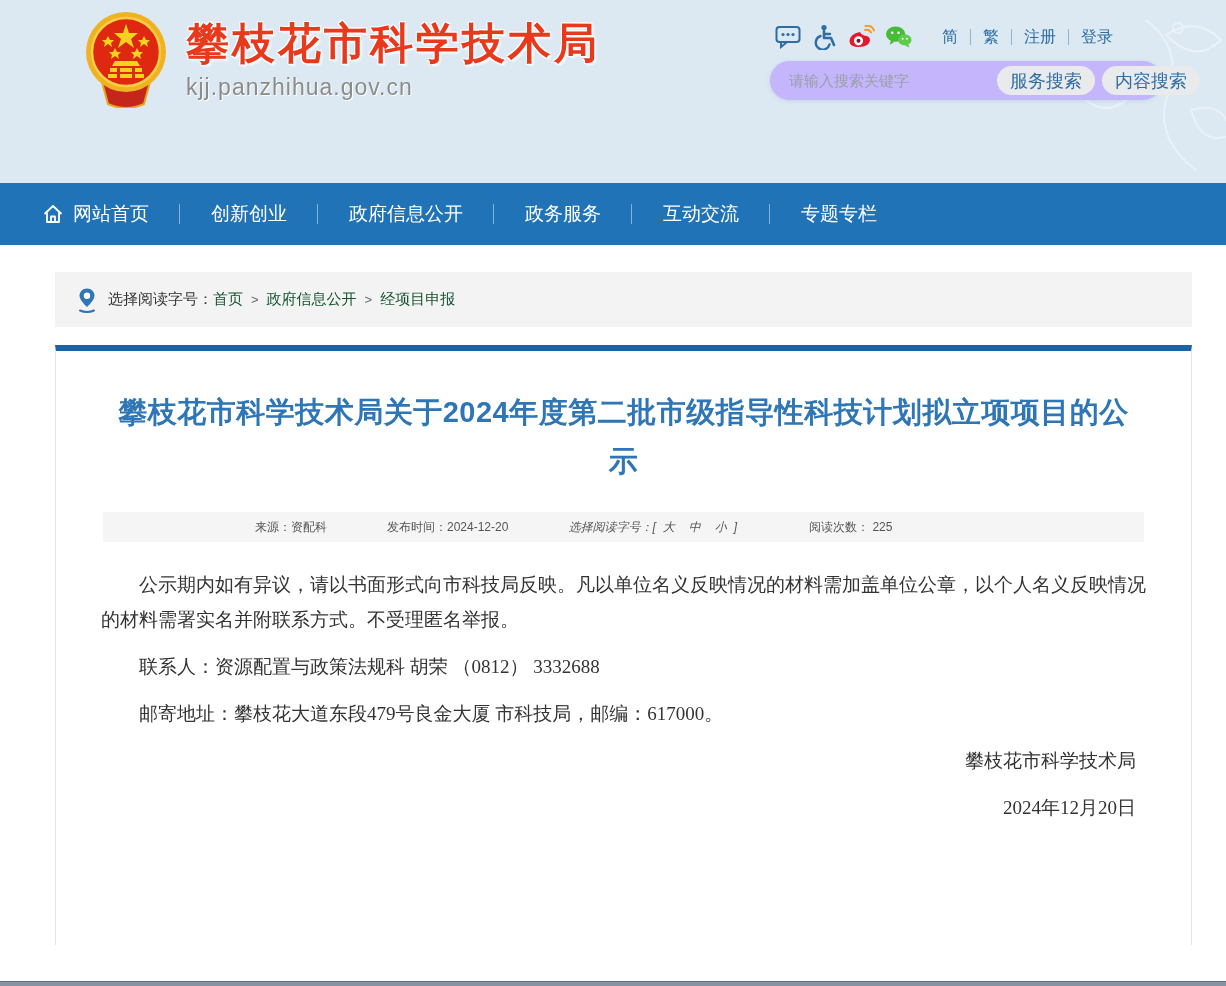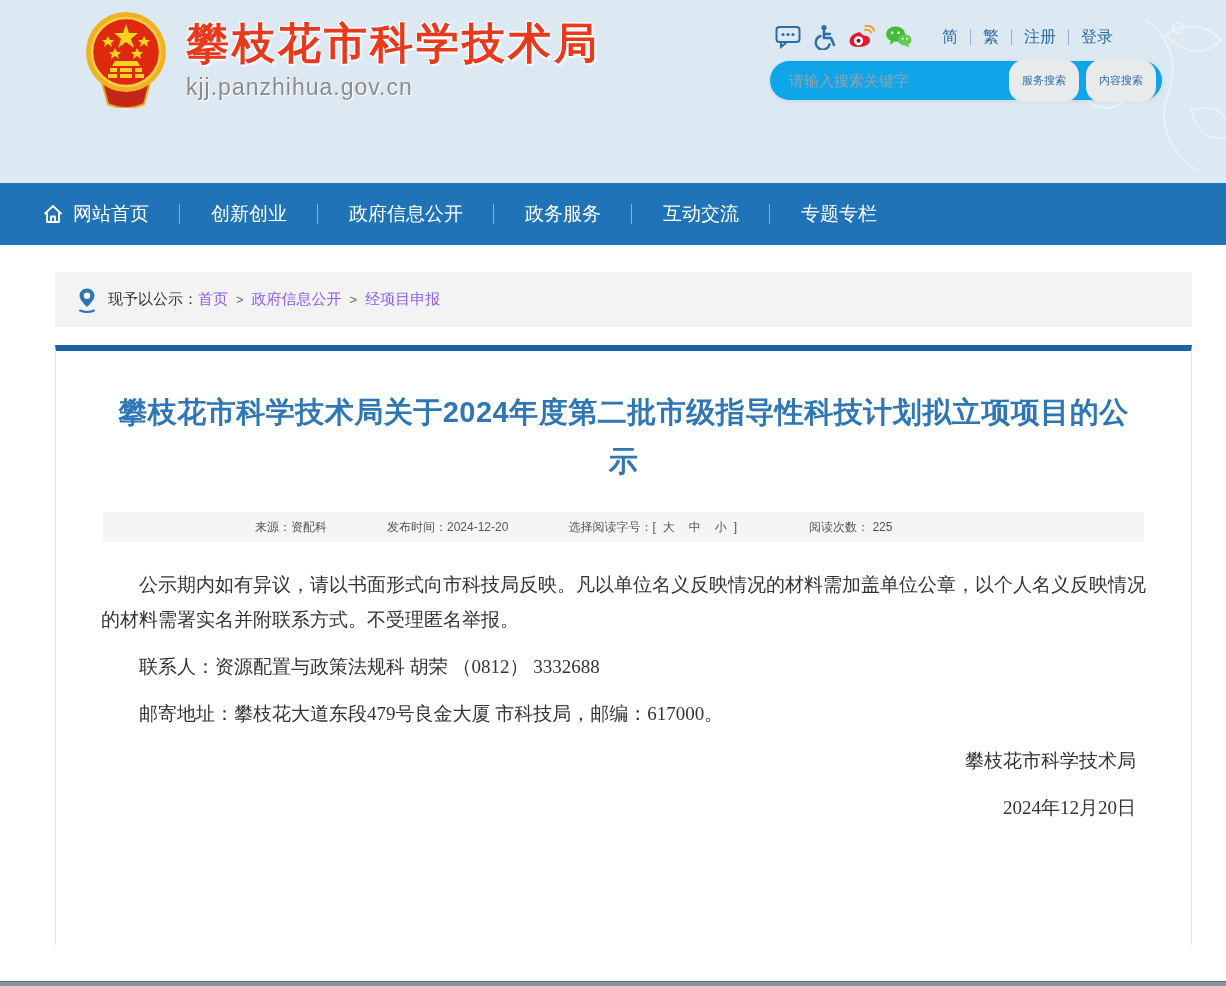--- a/index.html
+++ b/index.html
@@ -21,70 +21,70 @@
   .site-url {
     font-size:23px; color:#8b8b8b; margin-top:7px; letter-spacing:1px;
     text-shadow:1px 1px 0 #fff;
   }
   .quick-bar { position:absolute; left:774px; top:22px; height:30px; display:flex; align-items:center; }
   .quick-icon { display:inline-flex; width:27px; height:27px; align-items:center; justify-content:center; margin-right:10px; cursor:pointer; }
   .quick-links { display:flex; align-items:center; margin-left:8px; }
   .quick-link { color:#2e6da4; font-size:16px; text-decoration:none; padding:0 12px; cursor:pointer; }
   .vsep { width:1px; height:16px; background:#8fb4d6; }
   .search-bar {
-    position:absolute; left:770px; top:61px; width:392px; height:39px; background:#0ea5e9;
+    position:absolute; left:770px; top:61px; width:392px; height:39px; background:#c4b5fd;
     border-radius:20px; display:flex; align-items:center; padding:0 6px 0 17px;
     box-shadow:0 1px 4px rgba(90,120,150,.18);
   }
   .search-bar input {
     flex:1; border:none; outline:none; font-size:15px; color:#333; background:transparent;
     font-family:"Liberation Sans", sans-serif;
   }
   .search-bar input::placeholder { color:#9aa0a6; }
   .search-btn {
-    height:42px; padding:0 13px; border:none; border-radius:15px; background:#e9eaeb;
-    color:#2e6da4; font-size:11px; margin-left:7px; cursor:pointer; white-space:nowrap;
+    height:29px; padding:0 13px; border:none; border-radius:15px; background:#e9eaeb;
+    color:#2e6da4; font-size:18px; margin-left:7px; cursor:pointer; white-space:nowrap;
     font-family:"Liberation Sans", sans-serif;
   }
 
   
   .main-nav { height:62px; background:#2173b7; display:flex; align-items:center; padding-left:26px; }
   .nav-item {
     position:relative; display:flex; align-items:center; gap:9px; color:#fff; font-size:19px;
     padding:0 31px; cursor:pointer; text-decoration:none; height:30px;
   }
   .nav-item:first-child { padding-left:16px; }
   .nav-item:not(:last-child)::after {
     content:""; position:absolute; right:0; top:5px; width:1px; height:20px; background:rgba(255,255,255,.45);
   }
 
   
   .breadcrumb-strip {
     width:1137px; margin:27px 0 0 55px; height:55px; background:#f3f3f3;
     display:flex; align-items:center; padding-left:21px; font-size:15px; color:#333;
   }
   .breadcrumb-strip .pin { margin-right:10px; display:flex; }
-  .crumb { color:#8b5cf6; text-decoration:none; cursor:pointer; }
+  .crumb { color:#14532d; text-decoration:none; cursor:pointer; }
   .crumb-sep { color:#666; margin:0 8px; font-size:13px; }
 
   
   .content-card {
     width:1137px; margin:18px 0 0 55px; background:#fff; min-height:600px;
     border-top:6px solid #1b62a7; border-left:1px solid #e4e4e4; border-right:1px solid #e4e4e4;
   }
   .article-title {
     margin:37px 48px 0; text-align:center; font-size:29px; font-weight:bold;
     color:#2e76b5; line-height:1.68; letter-spacing:.5px;
   }
   .meta-bar {
     margin:27px 47px 0; background:#f5f5f5; height:30px; display:flex; align-items:center;
     font-size:12px; color:#555; padding-left:152px;
   }
   .meta-item { margin-right:60px; white-space:nowrap; }
-  .font-size-sel { display:flex; align-items:center; margin-right:72px; white-space:nowrap; }
+  .font-size-sel { display:flex; align-items:center; margin-right:72px; white-space:nowrap;font-style:italic; }
   .font-size-sel a { color:#555; margin:0 7px; text-decoration:none; cursor:pointer; }
 
   .article-body {
     margin:25px 45px 0; font-family:"Liberation Serif", serif;
     font-size:19px; color:#333;
   }
   .article-body p { line-height:35px; margin:12px 0; text-indent:2em; }
   .article-body p.sig { text-align:right; text-indent:0; padding-right:10px; }
   .attachment-line { cursor:pointer; }
 
@@ -218,21 +218,21 @@
 </nav>
 
 <div class="breadcrumb-strip">
   <span class="pin">
     <svg width="22" height="26" viewBox="0 0 22 26">
         <path d="M11 1.5 C6.6 1.5 3.5 4.8 3.5 8.8 C3.5 13.5 11 20 11 20 C11 20 18.5 13.5 18.5 8.8 C18.5 4.8 15.4 1.5 11 1.5 Z" fill="#2e76b5"></path>
         <circle cx="11" cy="8.8" r="3.2" fill="#fff"></circle>
         <path d="M4 23.5 Q11 26.5 18 23.5" fill="none" stroke="#2e76b5" stroke-width="2" stroke-linecap="round"></path>
       </svg>
   </span>
-  <span>现予以公示：</span>
+  <span>选择阅读字号：</span>
   <a class="crumb">首页</a>
   <span class="crumb-sep">&gt;</span>
   <a class="crumb">政府信息公开</a>
   <span class="crumb-sep">&gt;</span>
   <a class="crumb">经项目申报</a>
 </div>
 
 <main class="content-card">
   <h1 class="article-title">攀枝花市科学技术局关于2024年度第二批市级指导性科技计划拟立项项目的公示</h1>
 

